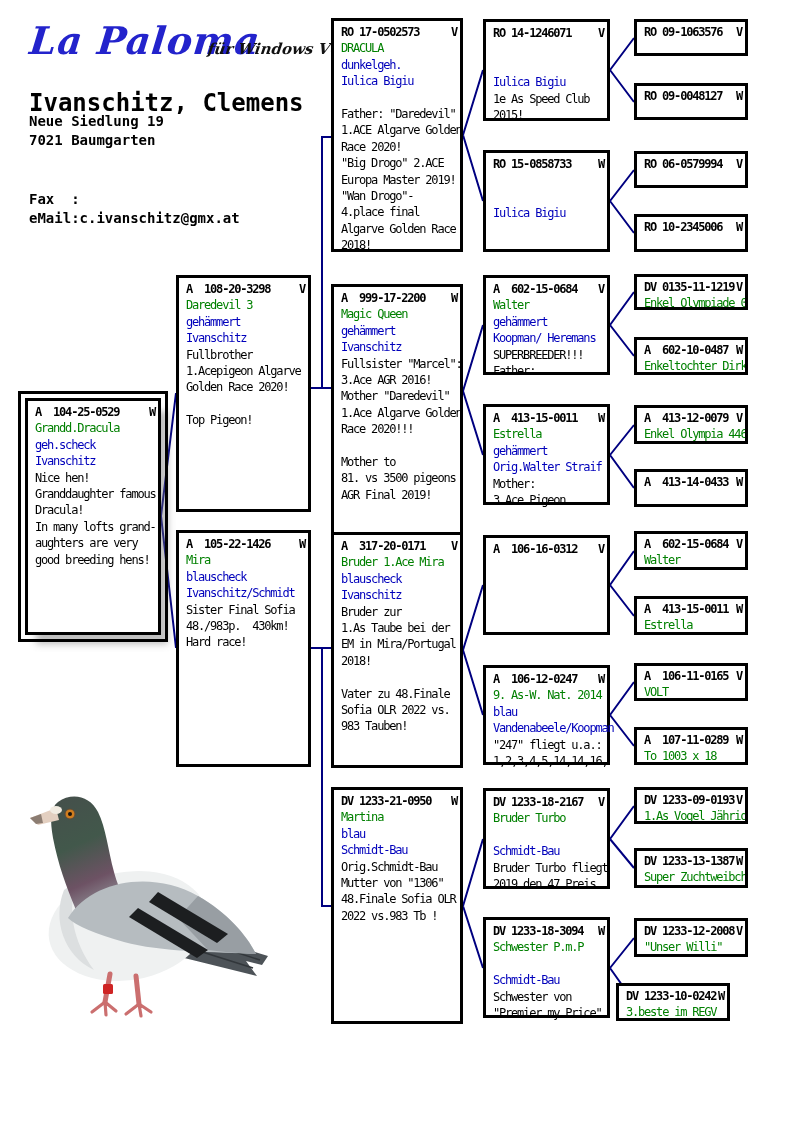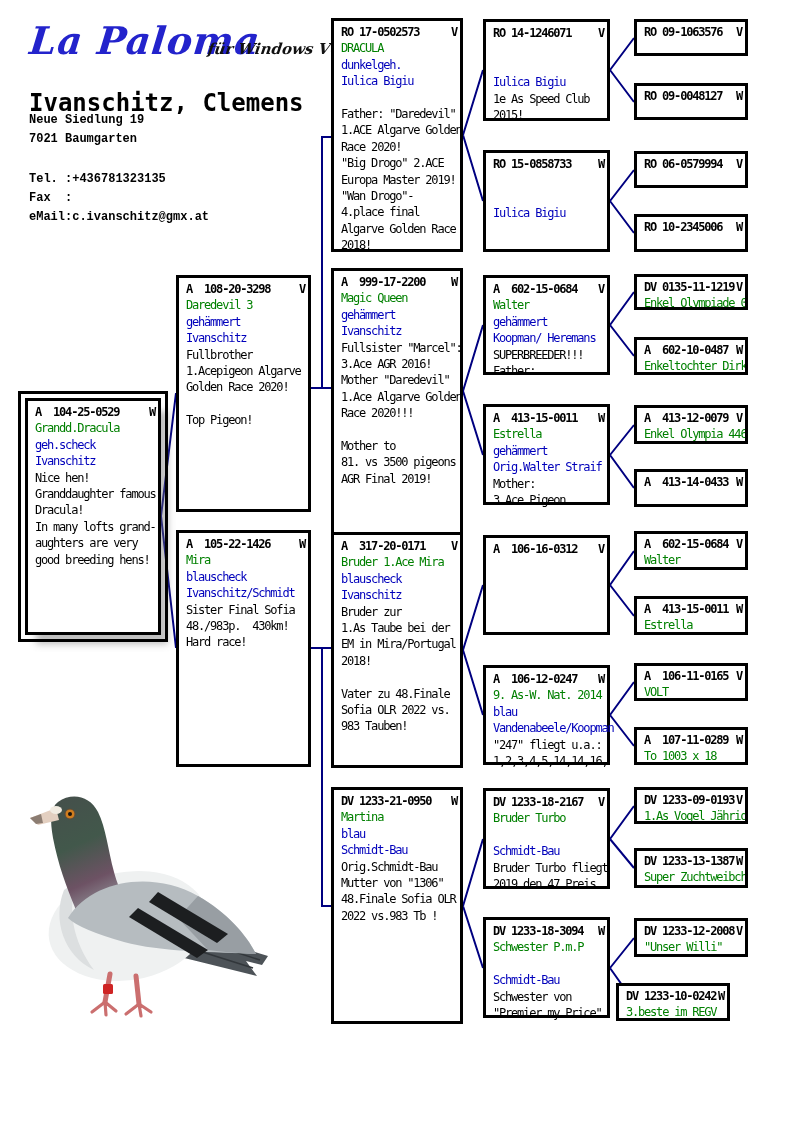--- a/index.html
+++ b/index.html
@@ -7,21 +7,21 @@
   #page{position:relative;width:794px;height:1123px;background:#fff;overflow:hidden;
         font-family:"DejaVu Sans Mono",monospace;}
   
   #logo{position:absolute;left:30px;top:18px;font-family:"DejaVu Serif",serif;
         font-style:italic;font-weight:bold;font-size:38px;color:#2323cc;
         transform:skewX(-6deg);letter-spacing:1px;white-space:nowrap;}
   #logo-suffix{position:absolute;left:208px;top:40px;font-family:"DejaVu Serif",serif;
         font-style:italic;font-weight:bold;font-size:15px;color:#111;white-space:nowrap;
         transform:skewX(-8deg);}
   #owner-name{position:absolute;left:29px;top:76px;font-size:24px;font-weight:bold;color:#000;white-space:pre;margin-top:13px;}
-  .addr{position:absolute;left:29px;font-size:12px;font-weight:bold;color:#000;white-space:pre;font-family:Liberation Mono, monospace;}
+  .addr{position:absolute;left:29px;font-size:14px;font-weight:bold;color:#000;white-space:pre;}
   
   .pbox{position:absolute;border:3px solid #000;background:#fff;box-sizing:border-box;
         padding:3px 4px 0 7px;}
   .pbox.subject{outline:3px solid #000;outline-offset:4px;
         box-shadow:9px 11px 7px -2px rgba(110,110,110,.45);}
   .bx-head{position:relative;font-weight:bold;color:#000000;font-size:12px;
         letter-spacing:-1.2px;line-height:16.4px;white-space:pre;}
   .bx-sex{position:absolute;right:-1px;top:0;}
   .bx-line{font-size:12px;letter-spacing:-1.2px;line-height:16.4px;min-height:16.4px;white-space:pre;}
   .c-g{color:#008000}
@@ -36,21 +36,20 @@
 </head>
 <body>
 
 <div id="page">
 
   <div id="logo">La Paloma</div>
   <div id="logo-suffix">für Windows V6.01</div>
   <div id="owner-name">Ivanschitz, Clemens</div>
   <div class="addr" style="top:113px">Neue Siedlung 19</div>
   <div class="addr" style="top:132px">7021 Baumgarten</div>
-  <div class="addr" style="top:172px">Tel. :+436781323135</div>
   <div class="addr" style="top:191px">Fax  :</div>
   <div class="addr" style="top:210px">eMail:c.ivanschitz@gmx.at</div>
 
   <svg id="lines" width="794" height="1123">
     <g stroke="#000080" stroke-width="2" fill="none">
 
       <path d="M161,516 L176,393 M161,516 L176,648"></path>
 
       <path d="M311,388 L331,388 M322,388 L322,137 L331,137"></path>
       <path d="M311,648 L331,648 M322,648 L322,906 L331,906"></path>
@@ -122,21 +121,21 @@
         <div class="bx-line c-k">1.ACE Algarve Golden</div>
         <div class="bx-line c-k">Race 2020!</div>
         <div class="bx-line c-k">"Big Drogo" 2.ACE</div>
         <div class="bx-line c-k">Europa Master 2019!</div>
         <div class="bx-line c-k">"Wan Drogo"-</div>
         <div class="bx-line c-k">4.place final</div>
         <div class="bx-line c-k">Algarve Golden Race</div>
         <div class="bx-line c-k">2018!</div>
       </div>
   </div>
-  <div class="pbox" style="left:331px;top:268px;width:132px;height:288px">
+  <div class="pbox" style="left:331px;top:284px;width:132px;height:288px">
     <div class="bx-head"><span class="bx-ring">A  999-17-2200</span><span class="bx-sex">W</span></div>
     <div class="bx-body">
         <div class="bx-line c-g">Magic Queen</div>
         <div class="bx-line c-b">gehämmert</div>
         <div class="bx-line c-b">Ivanschitz</div>
         <div class="bx-line c-k">Fullsister "Marcel":</div>
         <div class="bx-line c-k">3.Ace AGR 2016!</div>
         <div class="bx-line c-k">Mother "Daredevil"</div>
         <div class="bx-line c-k">1.Ace Algarve Golden</div>
         <div class="bx-line c-k">Race 2020!!!</div>

